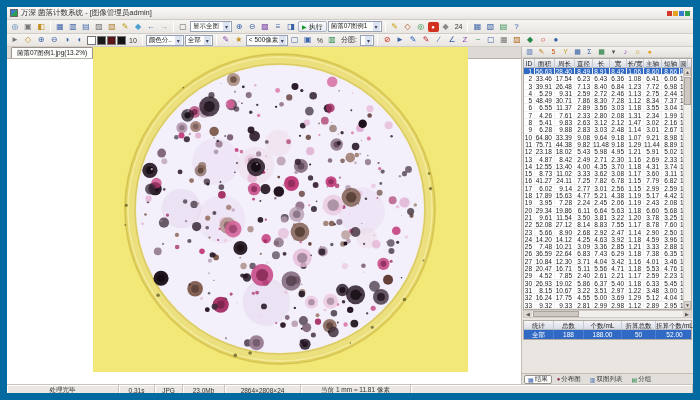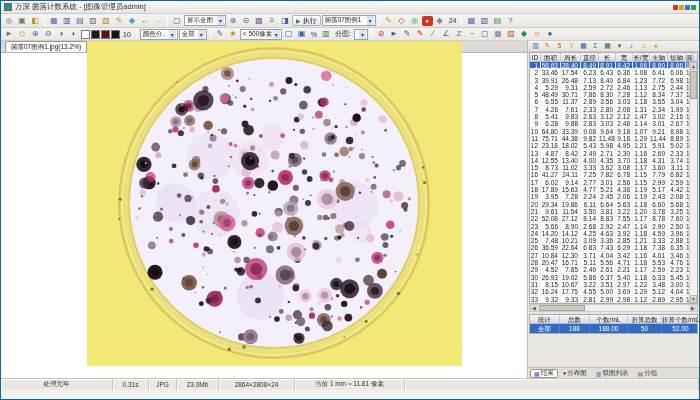--- a/index.html
+++ b/index.html
@@ -1,17 +1,17 @@
 <!DOCTYPE html>
 <html><head>
 <meta charset="utf-8">
 <style>
   html,body{margin:0;padding:0;background:#9a9a9a;}
   *{box-sizing:border-box;font-family:"Liberation Sans","DejaVu Sans",sans-serif;}
-  .window{position:relative;width:700px;height:400px;background:#ece9e6;overflow:hidden;border:1px solid #0369a1;}
+  .window{position:relative;width:700px;height:400px;background:#ece9e6;overflow:hidden;border:7px solid #0369a1;}
   
   .titlebar{height:13px;background:linear-gradient(#fbfaf9,#e8e5e1);border-bottom:1px solid #cfcac4;display:flex;align-items:center;padding:0 3px;gap:3px;}
   .appicon{width:8px;height:8px;background:linear-gradient(135deg,#3a7ad0 50%,#2aa050 50%);border:1px solid #666;}
   .titletext{font-size:7.5px;color:#333;white-space:nowrap;}
   .brand{margin-left:auto;display:flex;gap:1px;}
   .brand i{width:5px;height:5px;display:block;}
   
   .toolbar{display:flex;align-items:center;padding:0 2px;background:linear-gradient(#f6f4f2,#e9e6e2);border-bottom:1px solid #d2cdc7;gap:1px;white-space:nowrap;overflow:hidden;}
   .tb1{height:14px;}
   .tb2{height:13px;}

